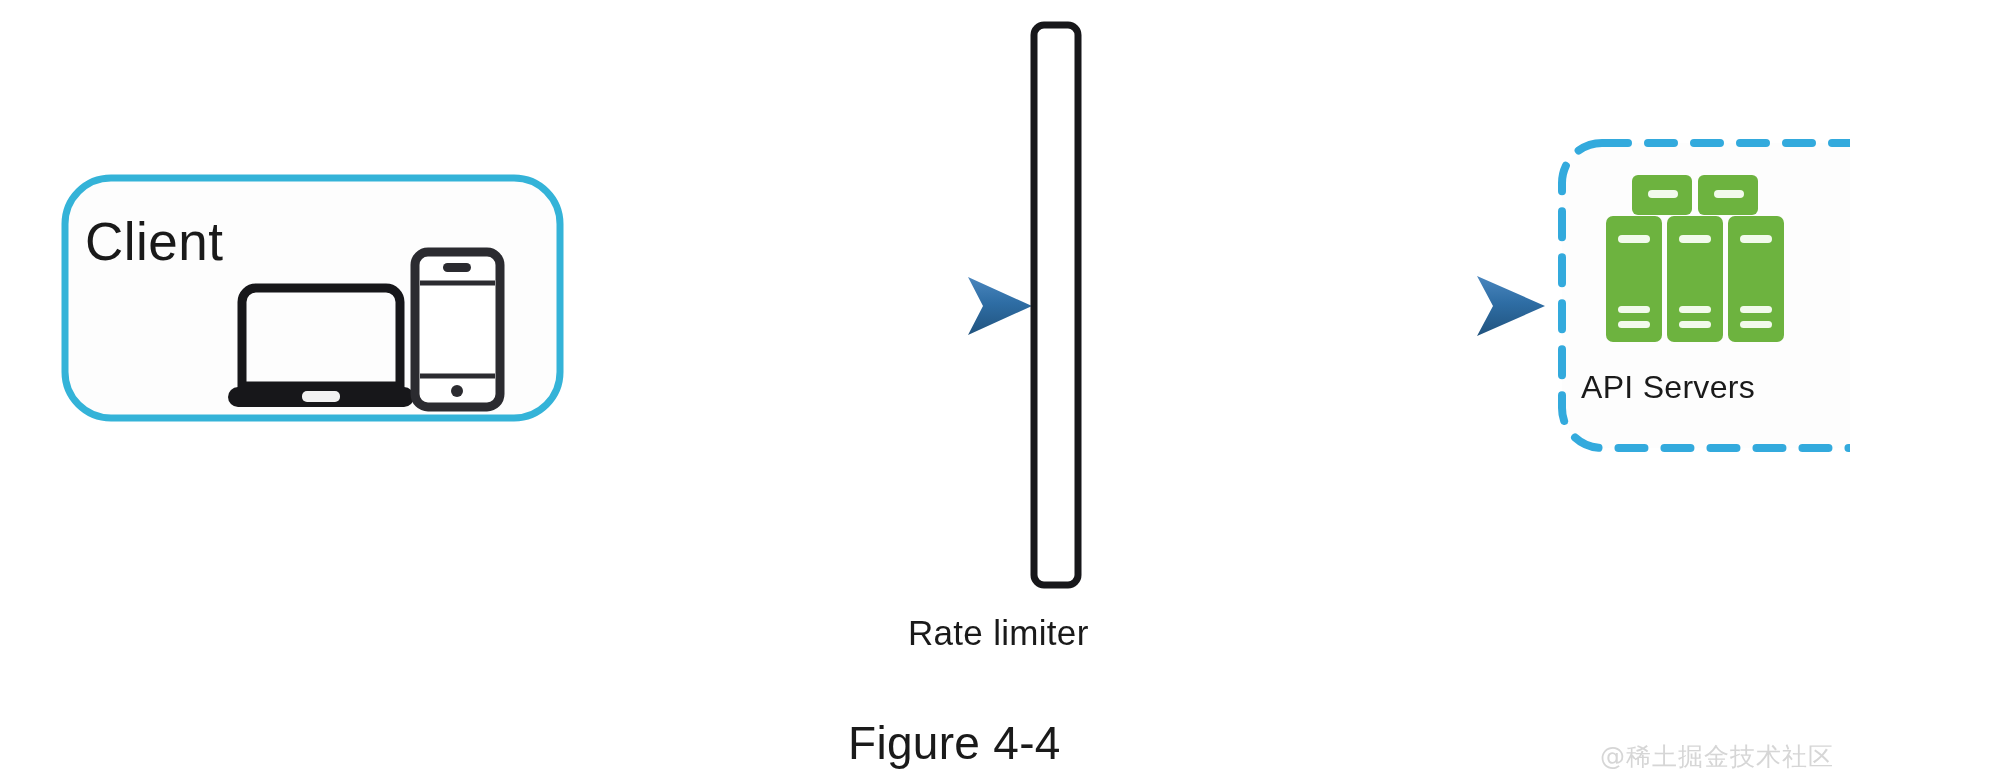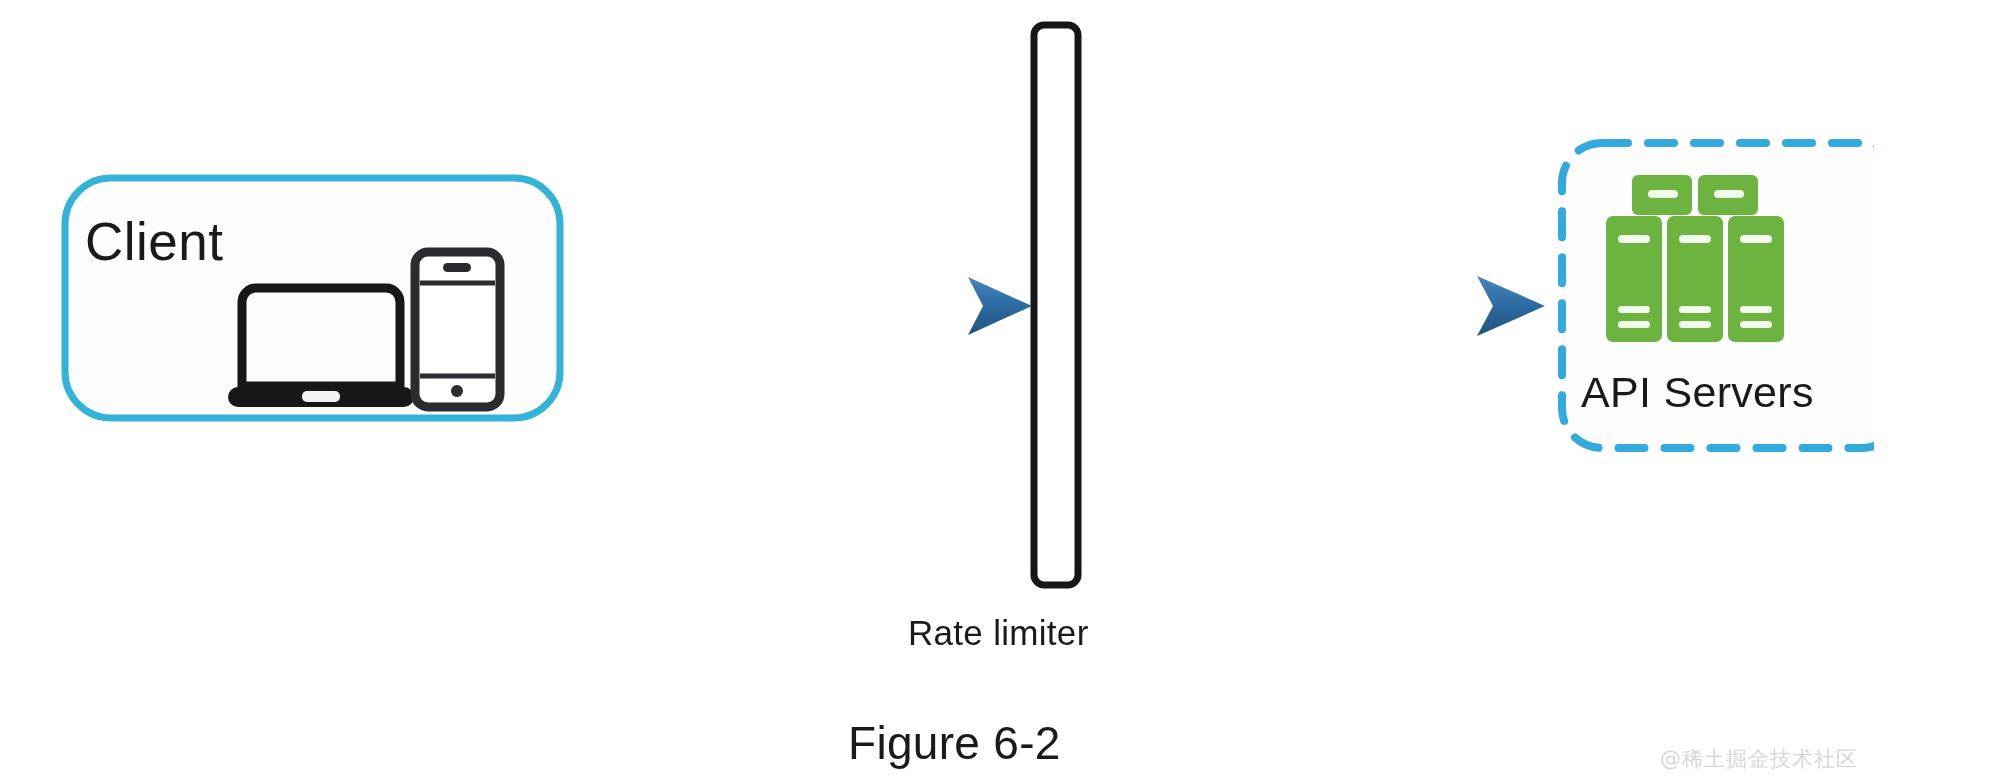--- a/index.html
+++ b/index.html
@@ -9,21 +9,20 @@
   }
   body {
     font-family: "Liberation Sans", sans-serif;
   }
   #canvas {
     position: relative;
     width: 1850px;
     height: 783px;
     background: #ffffff;
     overflow: hidden;
-    padding-left: 24px;
   }
   #diagram-svg {
     position: absolute;
     left: 0;
     top: 0;
     width: 2000px;
     height: 783px;
   }
   .txt {
     position: absolute;
@@ -34,40 +33,40 @@
   }
   #client-label {
     left: 85px;
     top: 215px;
     font-size: 53px;
     letter-spacing: 0.5px;
   }
   #api-servers-label {
     left: 1581px;
     top: 371px;
-    font-size: 43px;
+    font-size: 32px;
     letter-spacing: 0.3px;
   }
   #rate-limiter-label {
     left: 908px;
     top: 615px;
     font-size: 35px;
     letter-spacing: 0.3px;
   }
   #figure-caption {
     left: 848px;
     top: 720px;
     font-size: 46px;
     letter-spacing: 0.3px;
   }
   #watermark {
     position: absolute;
     right: 16px;
     bottom: 10px;
-    font-size: 21px;
+    font-size: 25px;
     color: #d6d6d6;
     font-family: "DejaVu Sans", sans-serif;
     white-space: nowrap;
     letter-spacing: 1px;
   }
 </style>
 </head>
 <body>
 
 <div id="canvas">
@@ -140,17 +139,17 @@
       </g>
     </g>
   </svg>
 
   <div class="txt" id="client-label">Client</div>
 
   <div class="txt" id="api-servers-label">API Servers</div>
 
   <div class="txt" id="rate-limiter-label">Rate limiter</div>
 
-  <div class="txt" id="figure-caption">Figure 6-2</div>
+  <div class="txt" id="figure-caption">Figure 4-4</div>
 
   <div id="watermark">@稀土掘金技术社区</div>
 
 </div>
 
 </body></html>

